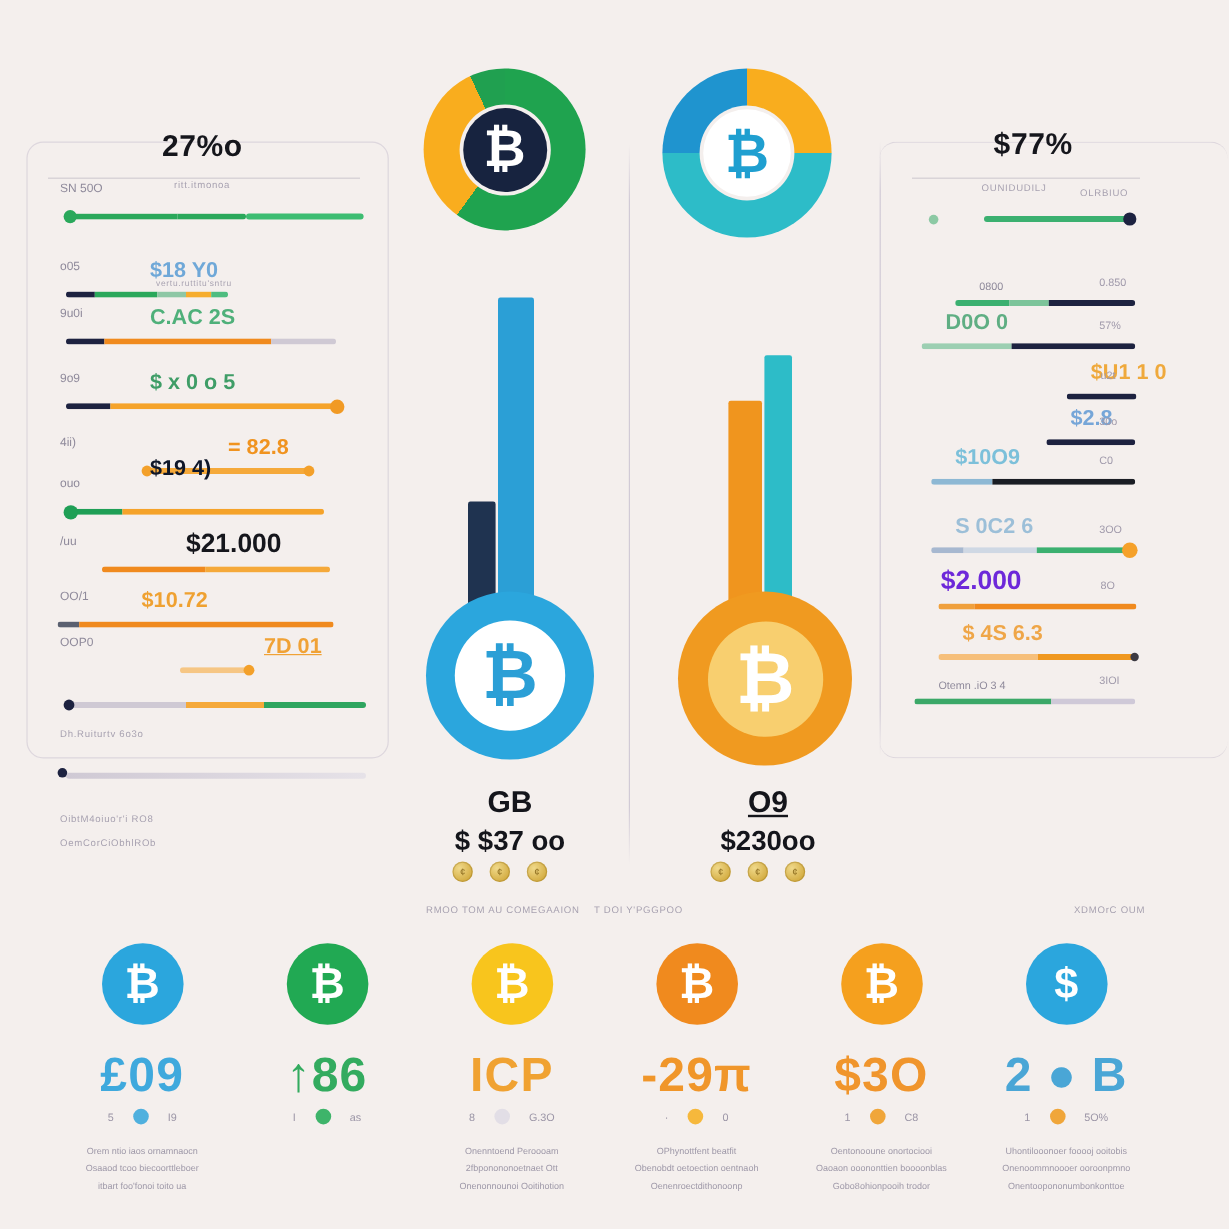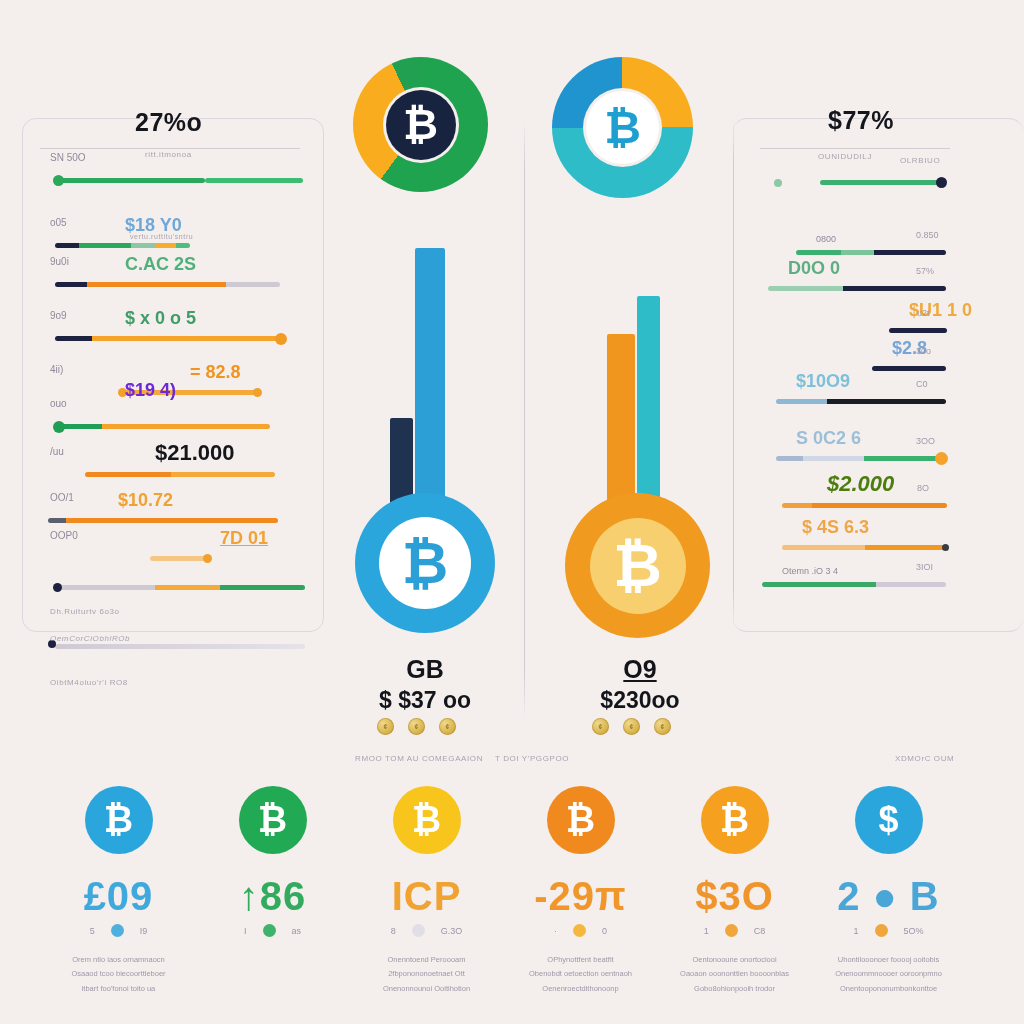--- a/index.html
+++ b/index.html
@@ -143,21 +143,21 @@
     </div>
     <div class="knob" style="left:275px;top:332.5px;width:12px;height:12px;background:#f19a24;"></div>
     <div class="rowlbl" style="left:50px;top:364px;">4ii)</div>
     <div class="rowval" style="left:190px;top:362px;color:#f0931f;">= 82.8</div>
     <div class="track" style="left:120px;top:390px;width:140px;">
       <span style="width: 100%; background: rgb(245, 169, 58);"></span>
     </div>
     <div class="knob" style="left:118px;top:388px;width:9px;height:9px;background:#f3a02a;"></div>
     <div class="knob" style="left:253px;top:388px;width:9px;height:9px;background:#f3a02a;"></div>
     <div class="rowlbl" style="left:50px;top:398px;">ouo</div>
-    <div class="rowval" style="left:125px;top:380px;color:#6d28d9;">$19 4)</div>
+    <div class="rowval" style="left:125px;top:380px;color:#0f172a;">$19 4)</div>
     <div class="track" style="left:55px;top:424px;width:215px;">
       <span style="width: 22%; background: rgb(31, 159, 86);"></span>
       <span style="width: 78%; background: rgb(245, 163, 42);"></span>
     </div>
     <div class="knob" style="left:53px;top:420.5px;width:12px;height:12px;background:#1f9f56;"></div>
     <div class="rowlbl" style="left:50px;top:446px;">/uu</div>
     <div class="rowval big" style="left:155px;top:440px;color:#15161c;">$21.000</div>
     <div class="track" style="left:85px;top:472px;width:190px;">
       <span style="width: 45%; background: rgb(240, 138, 30);"></span>
       <span style="width: 55%; background: rgb(245, 169, 58);"></span>
@@ -176,21 +176,21 @@
     <div class="knob" style="left:203px;top:554px;width:9px;height:9px;background:#f3a02a;"></div>
     <div class="track" style="left:55px;top:585px;width:250px;">
       <span style="width: 40%; background: rgb(207, 201, 212);"></span>
       <span style="width: 26%; background: rgb(245, 169, 58);"></span>
       <span style="width: 34%; background: rgb(46, 165, 95);"></span>
     </div>
     <div class="knob" style="left:53px;top:583px;width:9px;height:9px;background:#1d2240;"></div>
     <div class="blurlbl" style="left:50px;top:607px;">Dh.Ruiturtv 6o3o</div>
     <div class="track" style="left:55px;top:644px;width:250px;background:linear-gradient(to right,#cfc9d4,#e6e2e8);"></div>
     <div class="knob" style="left:48px;top:640px;width:8px;height:8px;background:#1d2240;"></div>
-    <div class="blurlbl" style="left:50px;top:634px;font-style:italic;">OemCorCiObhlROb</div>
+    <div class="blurlbl" style="left:50px;top:698px;">OemCorCiObhlROb</div>
     <div class="blurlbl" style="left:50px;top:678px;">OibtM4oiuo'r'i RO8</div>
     <div class="pie" style="left:353px;top:57px;width:135px;height:135px;background:conic-gradient(from 0deg,#1fa34f 0deg 216deg,#f9ad1e 216deg 334.79999999999995deg,#20a050 334.79999999999995deg 360deg);"></div>
     <div class="pie" style="left:385.5px;top:89.5px;width:70px;height:70px;background:#17233f;box-shadow:0 0 0 3px #f4efed;display:flex;align-items:center;justify-content:center;color:#ffffff;font-size:43px;font-weight:bold;line-height:1;">₿</div>
     <div class="pie" style="left:552px;top:57px;width:141px;height:141px;background:conic-gradient(from 0deg,#f9ad1e 0deg 90deg,#2dbcc8 90deg 180deg,#2dbcc8 180deg 270deg,#1f94cf 270deg 360deg);"></div>
     <div class="pie" style="left:586px;top:91px;width:73px;height:73px;background:#ffffff;box-shadow:0 0 0 3px #f4efed;display:flex;align-items:center;justify-content:center;color:#1f9fd0;font-size:45px;font-weight:bold;line-height:1;">₿</div>
     <div class="cbar" style="left:390px;top:418px;width:23px;height:90px;background:#1f3350;"></div>
     <div class="cbar" style="left:415px;top:248px;width:30px;height:260px;background:#2b9fd6;"></div>
     <div class="coin" style="left:355px;top:493px;width:140px;height:140px;background:#2ba6dd;"></div>
     <div class="coin" style="left:379px;top:517px;width:92px;height:92px;background:#ffffff;color:#2b9fd6;font-size:57px;font-weight:bold;line-height:1;">₿</div>
     <div class="ctitle" style="left:345px;top:655px;width:160px;font-size:25px;">GB</div>
@@ -253,21 +253,21 @@
       <span style="width: 70%; background: rgb(26, 29, 36);"></span>
     </div>
     <div class="rowval" style="left:796px;top:428px;color:#9cbfd8;">S 0C2 6</div>
     <div class="pct" style="left:916px;top:436px;">3OO</div>
     <div class="track" style="left:776px;top:456px;width:170px;">
       <span style="width: 16%; background: rgb(167, 184, 208);"></span>
       <span style="width: 36%; background: rgb(207, 216, 228);"></span>
       <span style="width: 48%; background: rgb(59, 176, 112);"></span>
     </div>
     <div class="knob" style="left:935px;top:452px;width:13px;height:13px;background:#f5a12a;"></div>
-    <div class="rowval big" style="left:827px;top:471px;color:#4d7c0f;font-style:italic;">$2.000</div>
+    <div class="rowval big" style="left:784px;top:471px;color:#6d28d9;">$2.000</div>
     <div class="pct" style="left:917px;top:483px;">8O</div>
     <div class="track" style="left:782px;top:503px;width:165px;">
       <span style="width: 18%; background: rgb(240, 160, 60);"></span>
       <span style="width: 82%; background: rgb(240, 138, 30);"></span>
     </div>
     <div class="rowval" style="left:802px;top:517px;color:#efa648;">$ 4S 6.3</div>
     <div class="track" style="left:782px;top:545px;width:165px;">
       <span style="width: 50%; background: rgb(246, 191, 122);"></span>
       <span style="width: 50%; background: rgb(240, 152, 31);"></span>
     </div>

